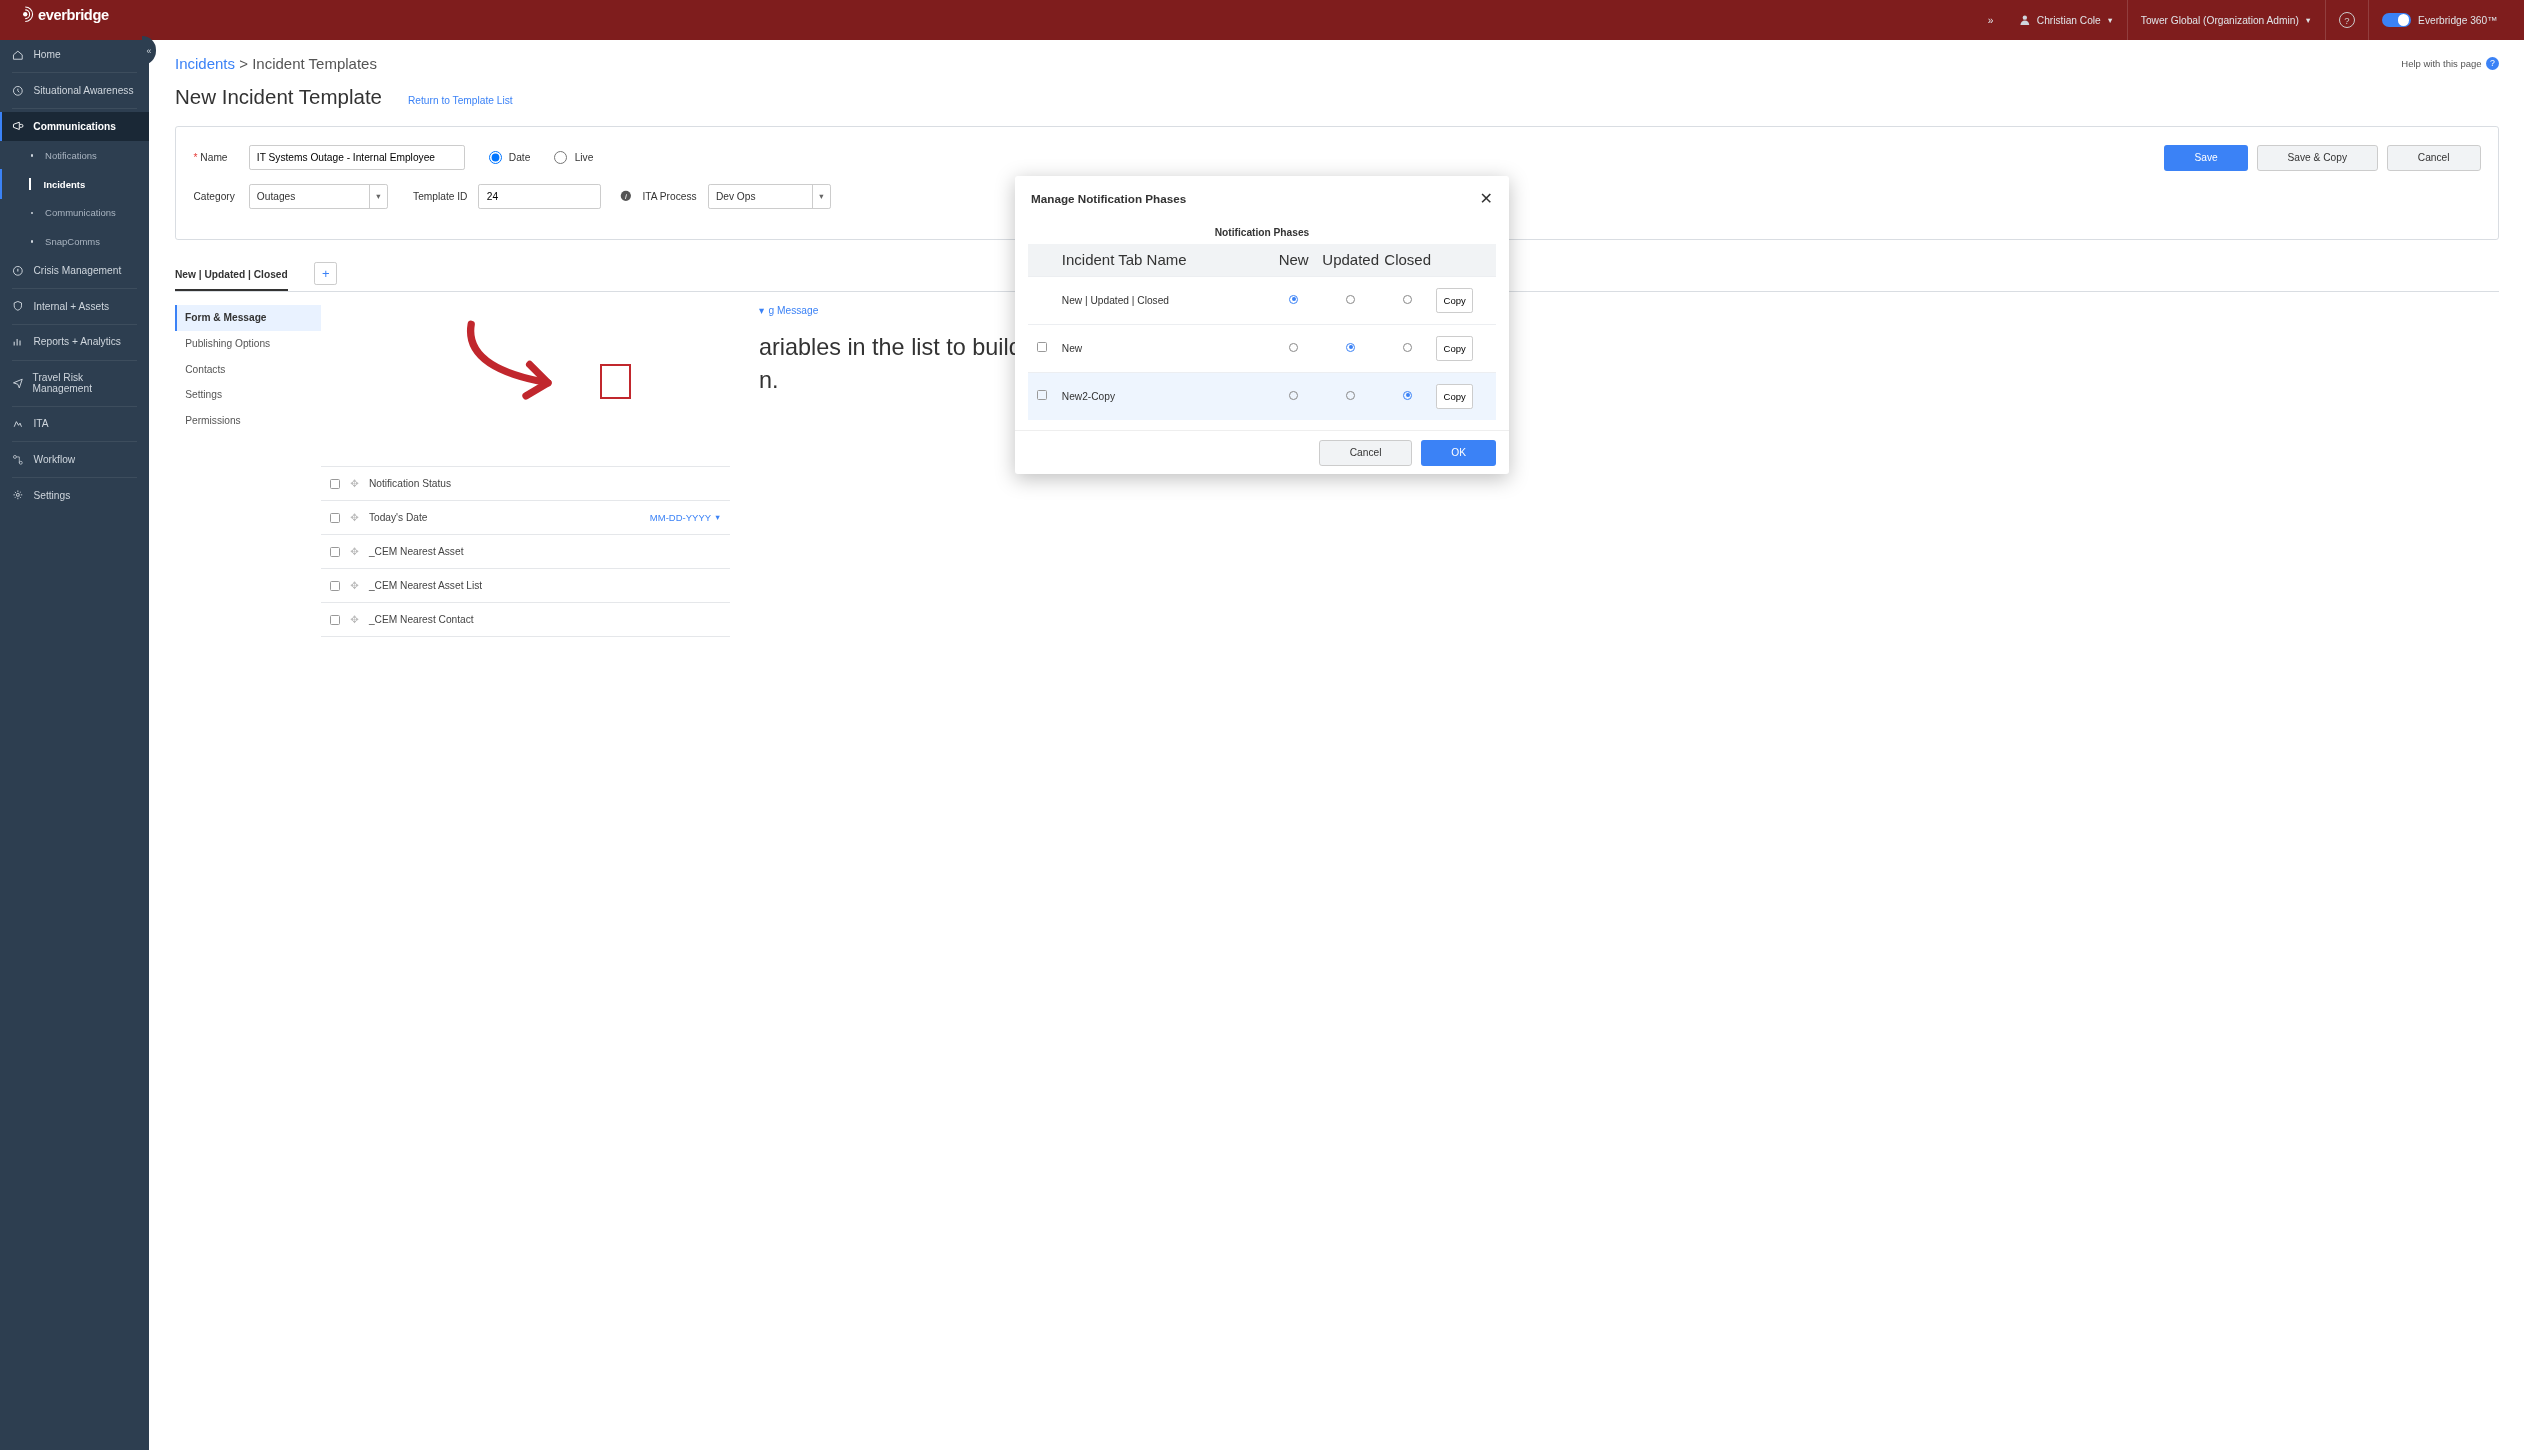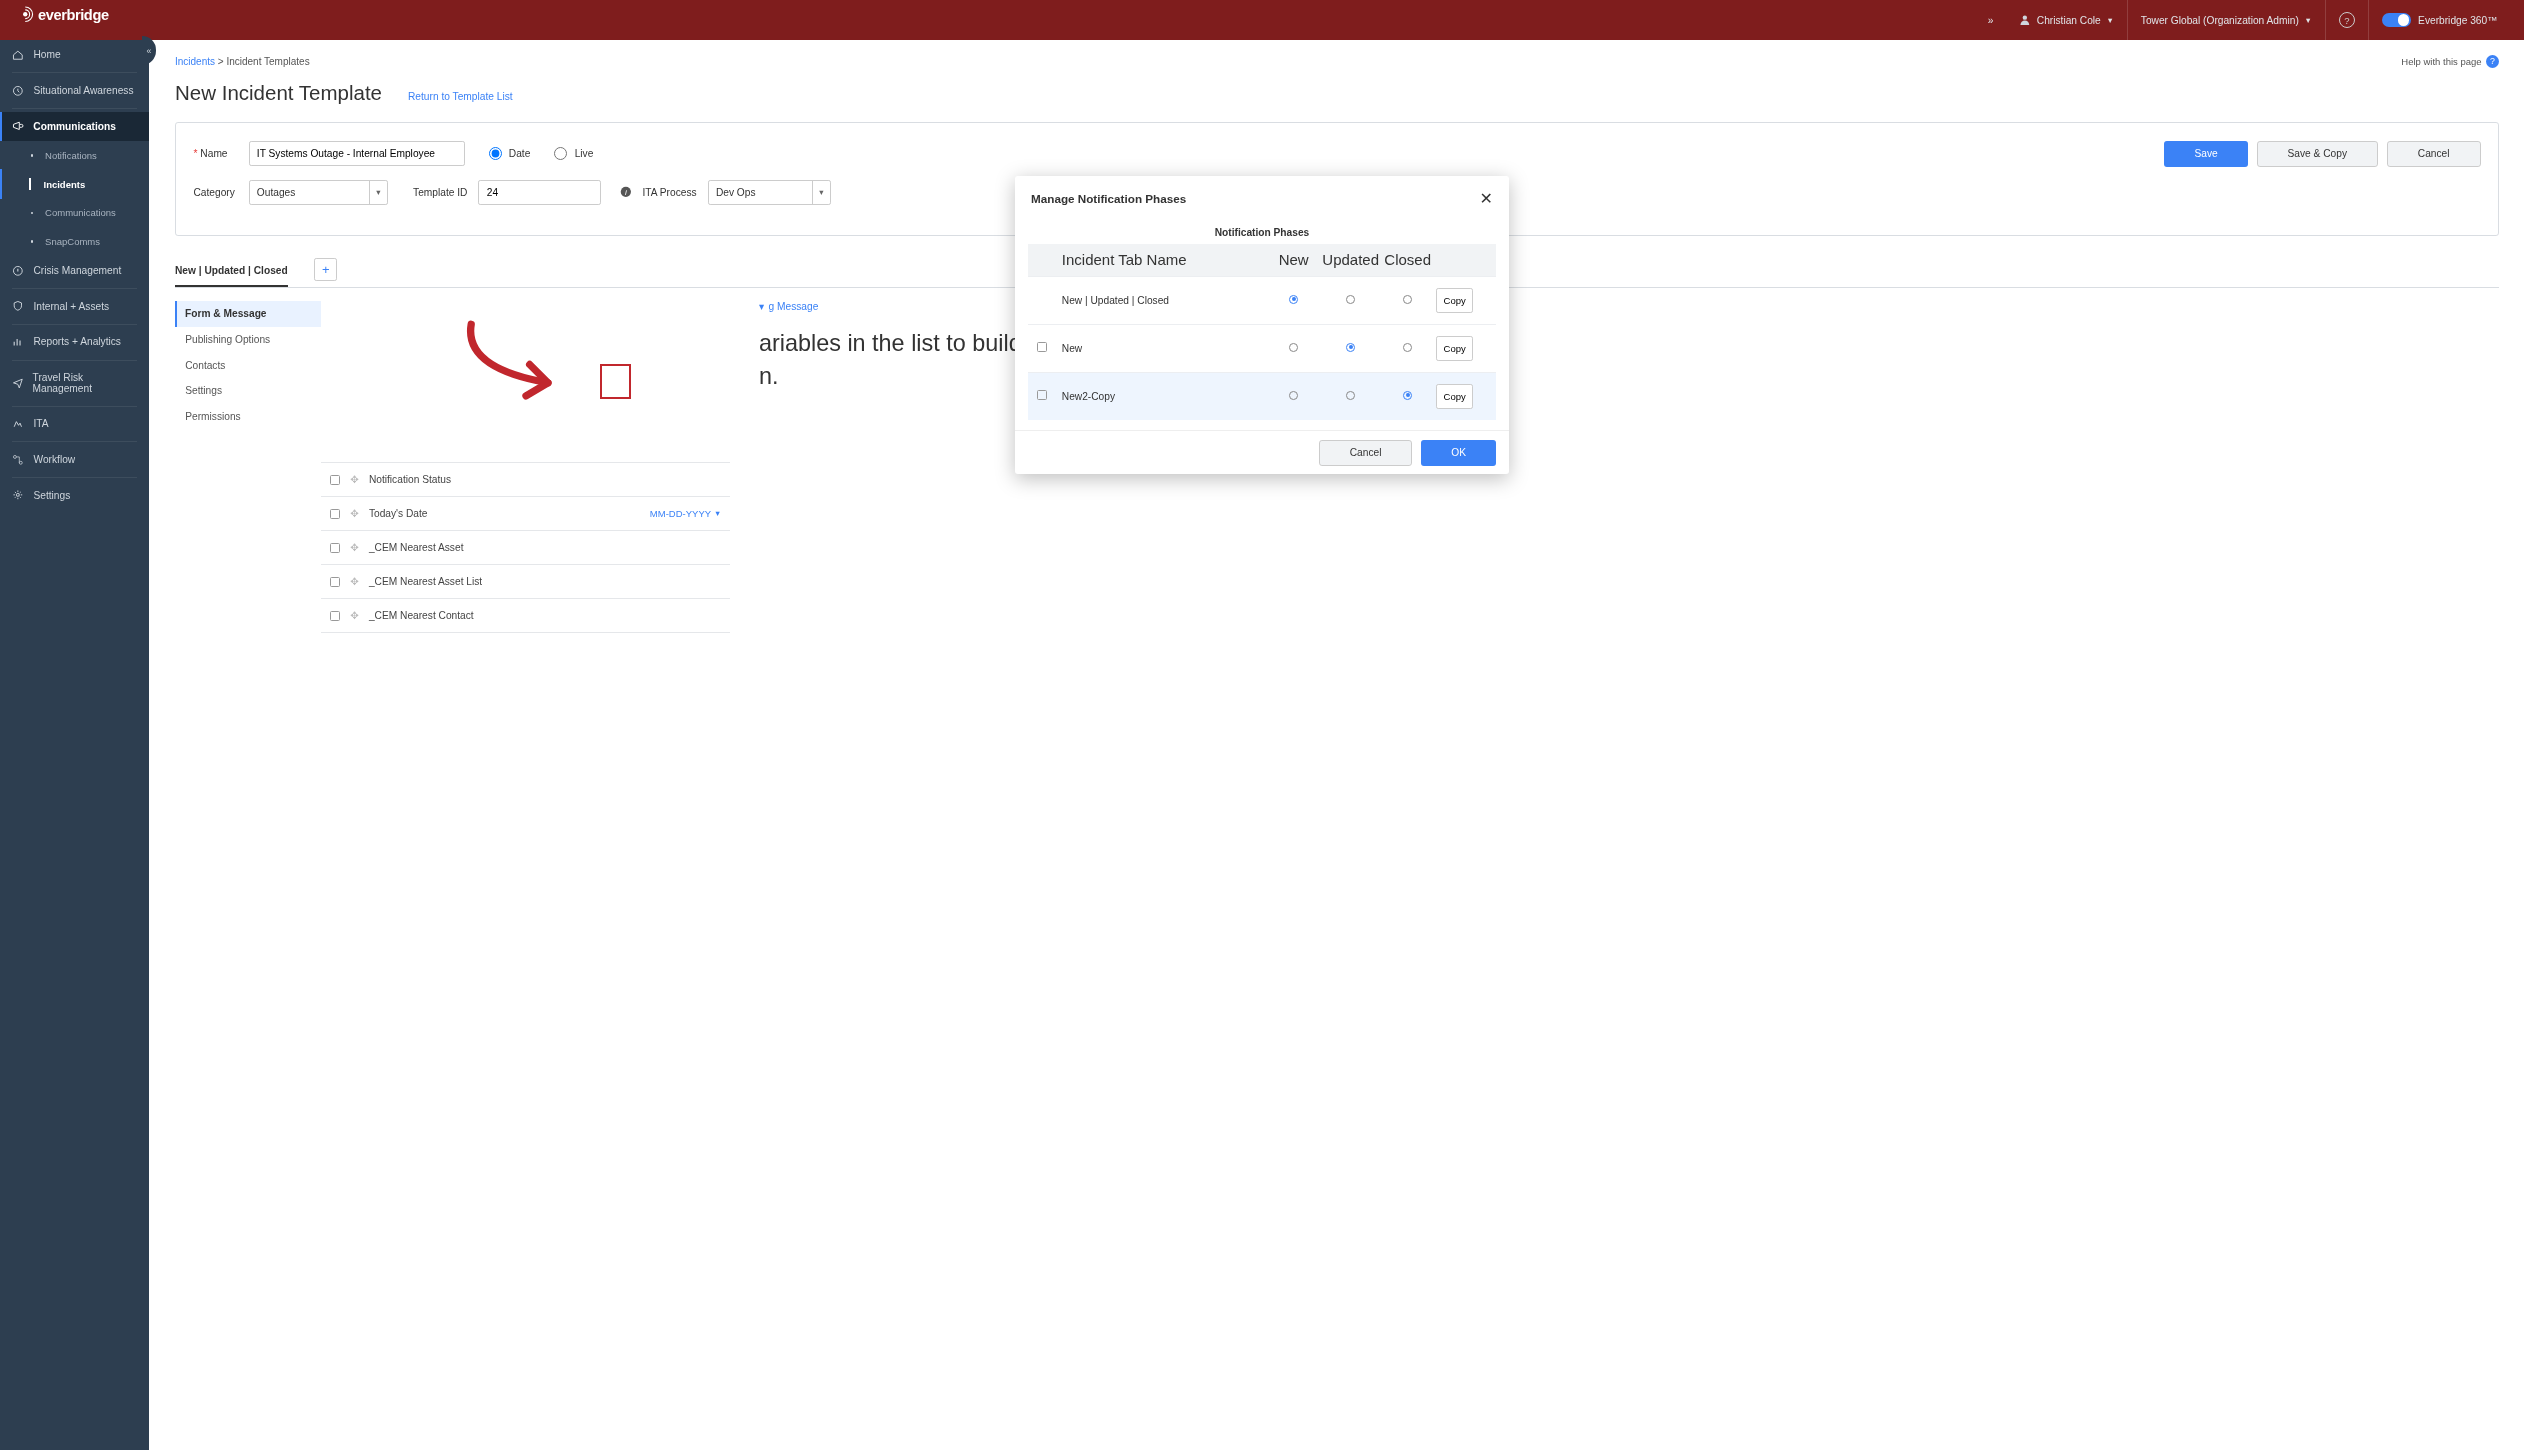--- a/index.html
+++ b/index.html
@@ -27,21 +27,21 @@
   .nav-item.sub { padding-left: 29px; font-size: 9.5px; color: #a9b4c0; }
   .nav-item.sub.active-sub { color: #fff; font-weight: 600; border-left: 2.2px solid #3b82f6; padding-left: 27px; }
   .nav-icon { width: 13px; margin-right: 8.8px; display: inline-flex; justify-content: center; }
   .nav-divider { height: 0.7px; background: rgba(255,255,255,0.08); margin: 2.9px 11.7px; }
   .nav-bullet { width: 2.9px; height: 2.9px; background: #cfd6dd; border-radius: 50%; margin-right: 11.7px; margin-left: 1.5px; }
   .nav-item.sub.active-sub::before { content: ""; width: 1.5px; height: 11.7px; background: #fff; margin-right: 13px; }
 
   
   .main { flex: 1; background: #fff; overflow: auto; position: relative; }
   .breadcrumb-bar { padding: 14.6px 26px 0; display: flex; justify-content: space-between; align-items: center; }
-  .breadcrumb { font-size: 10px; color: #555; }
+  .breadcrumb { font-size: 15px; color: #555; }
   .breadcrumb a { color: #3b82f6; text-decoration: none; }
   .help-link { font-size: 9.5px; color: #555; display: flex; align-items: center; gap: 4.4px; }
   .help-q { width: 13px; height: 13px; background: #3b82f6; color: #fff; border-radius: 50%; display: flex; align-items: center; justify-content: center; font-size: 8.8px; }
 
   .page-title-row { padding: 13px 26px 17.5px; display: flex; align-items: baseline; gap: 26px; }
   .page-title { font-size: 20.5px; font-weight: 400; color: #333; }
   .return-link { color: #3b82f6; font-size: 10.2px; text-decoration: none; }
 
   .form-box { margin: 0 26px; border: 0.7px solid #d9dde2; border-radius: 2.9px; padding: 17.5px; background: #fff; }
   .form-row { display: flex; align-items: center; gap: 11px; margin-bottom: 13px; }

